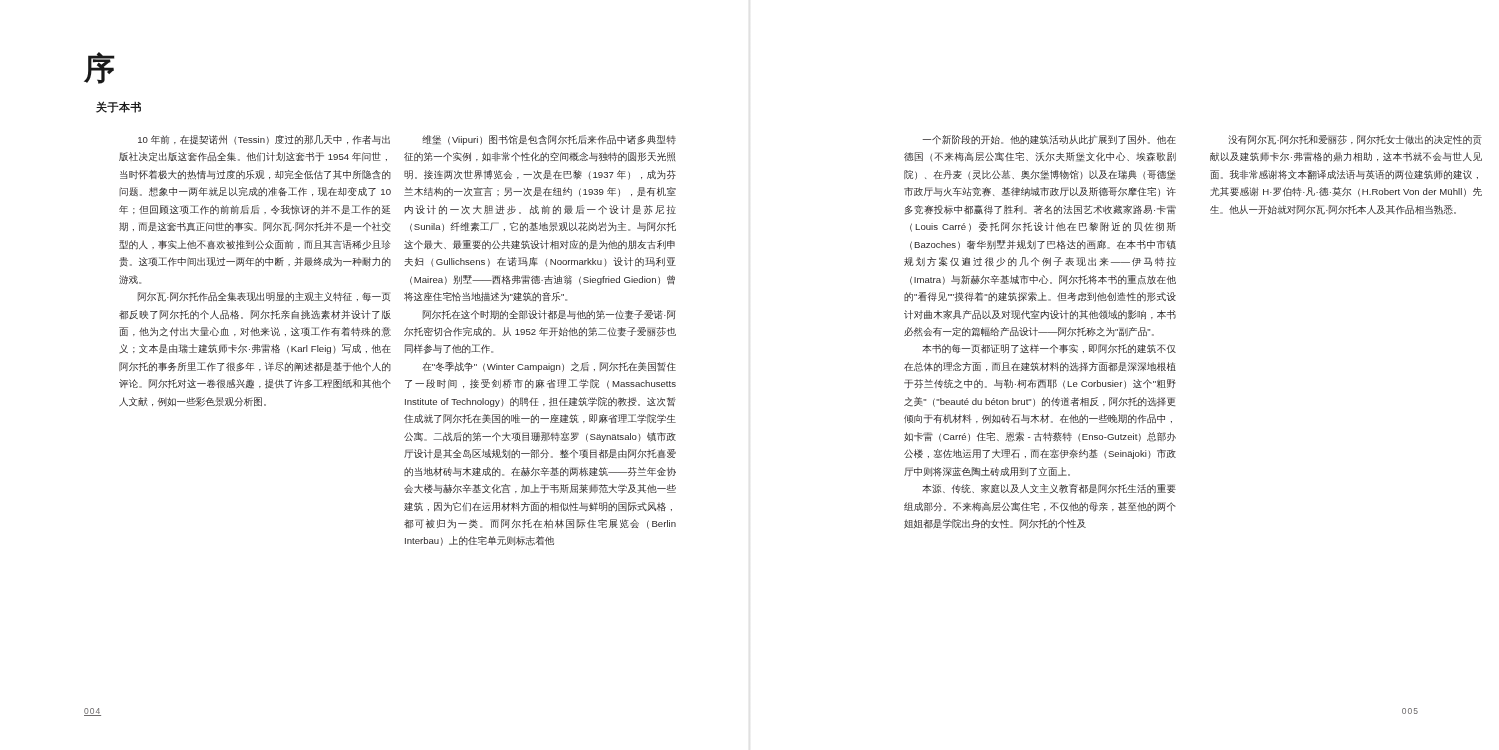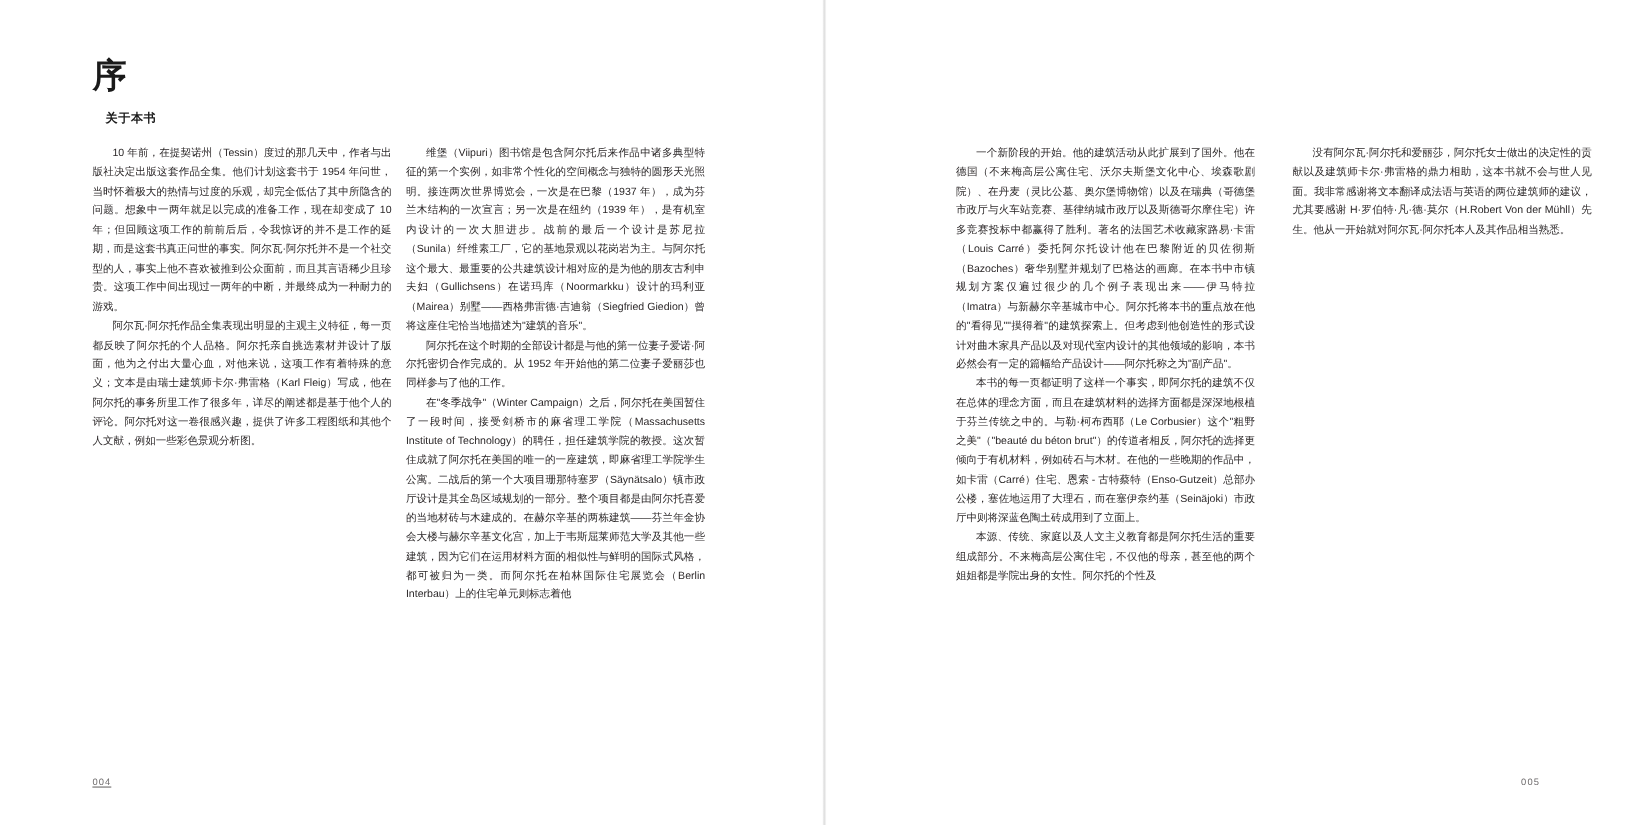--- a/index.html
+++ b/index.html
@@ -65,20 +65,21 @@
   }
   .col {
     position: absolute;
     top: 0;
     width: 272px;
     font-size: 9.6px;
     line-height: 1.82;
     text-align: justify;
     text-justify: inter-character;
     color: #2b2728;
+    margin-left: 35px;
   }
   .col p {
     margin: 0;
     text-indent: 1.9em;
   }
 
   
   .lc1 { left: 84px; }
   .lc2 { left: 369px; }
   
@@ -94,21 +95,21 @@
   }
 
   .folio {
     position: absolute;
     bottom: 34px;
     font-size: 8.5px;
     color: #6d6a6b;
     letter-spacing: 1px;
   }
   .folio-left { left: 84px; text-decoration: underline; }
-  .folio-right { right: 99px; }
+  .folio-right { right: 80px; }
 </style>
 </head>
 <body>
 
 <div class="spread">
 
   <div class="gutter"></div>
 
   <div class="page page-left">
 

